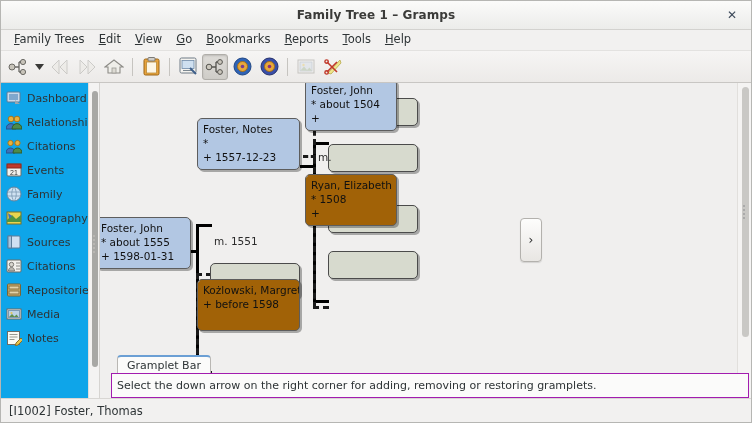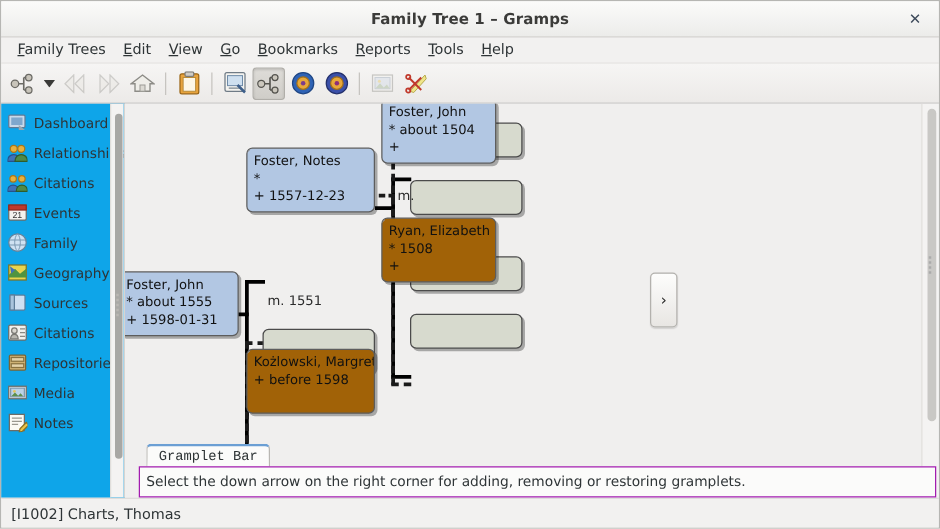--- a/index.html
+++ b/index.html
@@ -195,21 +195,20 @@
   .gtab {
     position: absolute; left: 6px; top: 2px;
     height: 19px; padding: 0 9px;
     display: flex; align-items: center;
     font-size: 11px;
     background: #fbfbfa;
     border: 1px solid #b9b7b3; border-bottom: none;
     border-top: 2px solid #6b9fd4;
     border-radius: 4px 4px 0 0;
     cursor: pointer;
-    font-family: Liberation Mono, monospace;
   }
   .gbody {
     position: absolute; left: 0; right: 2px; top: 20px; bottom: 0;
     background: #fbfbfa;
     border: 1px solid #a21caf;
     display: flex; align-items: center;
     padding-left: 5px;
     font-size: 11px;
   }
 
@@ -552,15 +551,15 @@
 
     <div class="gramplet">
       <div class="gtab-row">
         <div class="gtab">Gramplet Bar</div>
       </div>
       <div class="gbody">Select the down arrow on the right corner for adding, removing or restoring gramplets.</div>
     </div>
   </div>
 
   <div class="statusbar">
-    <span>[I1002] Charts, Thomas</span>
+    <span>[I1002] Foster, Thomas</span>
   </div>
 </div>
 
 </body></html>

